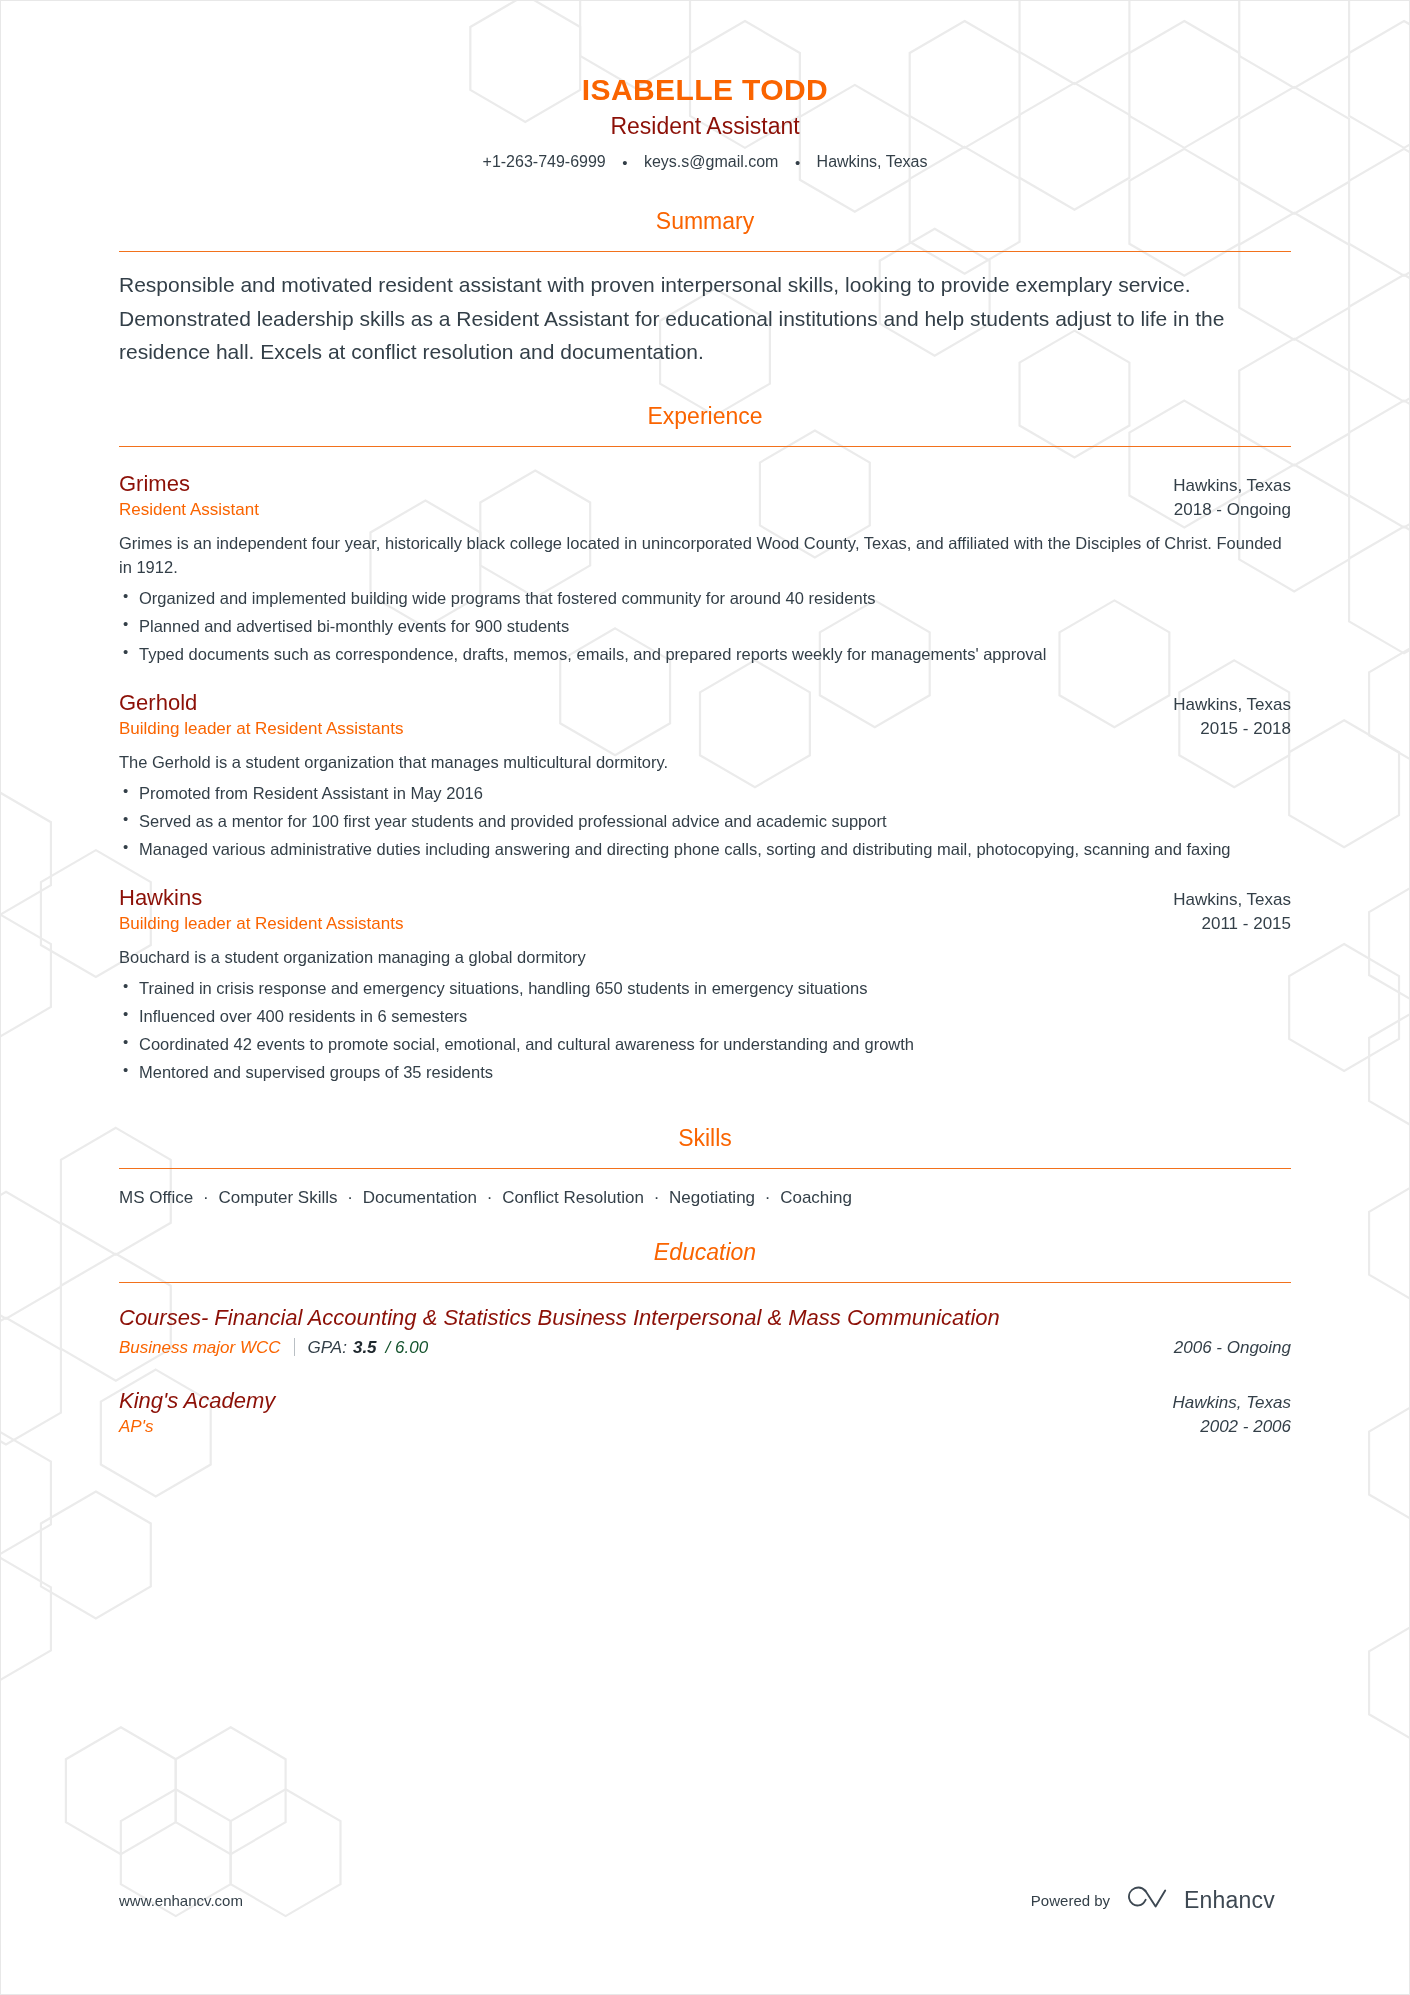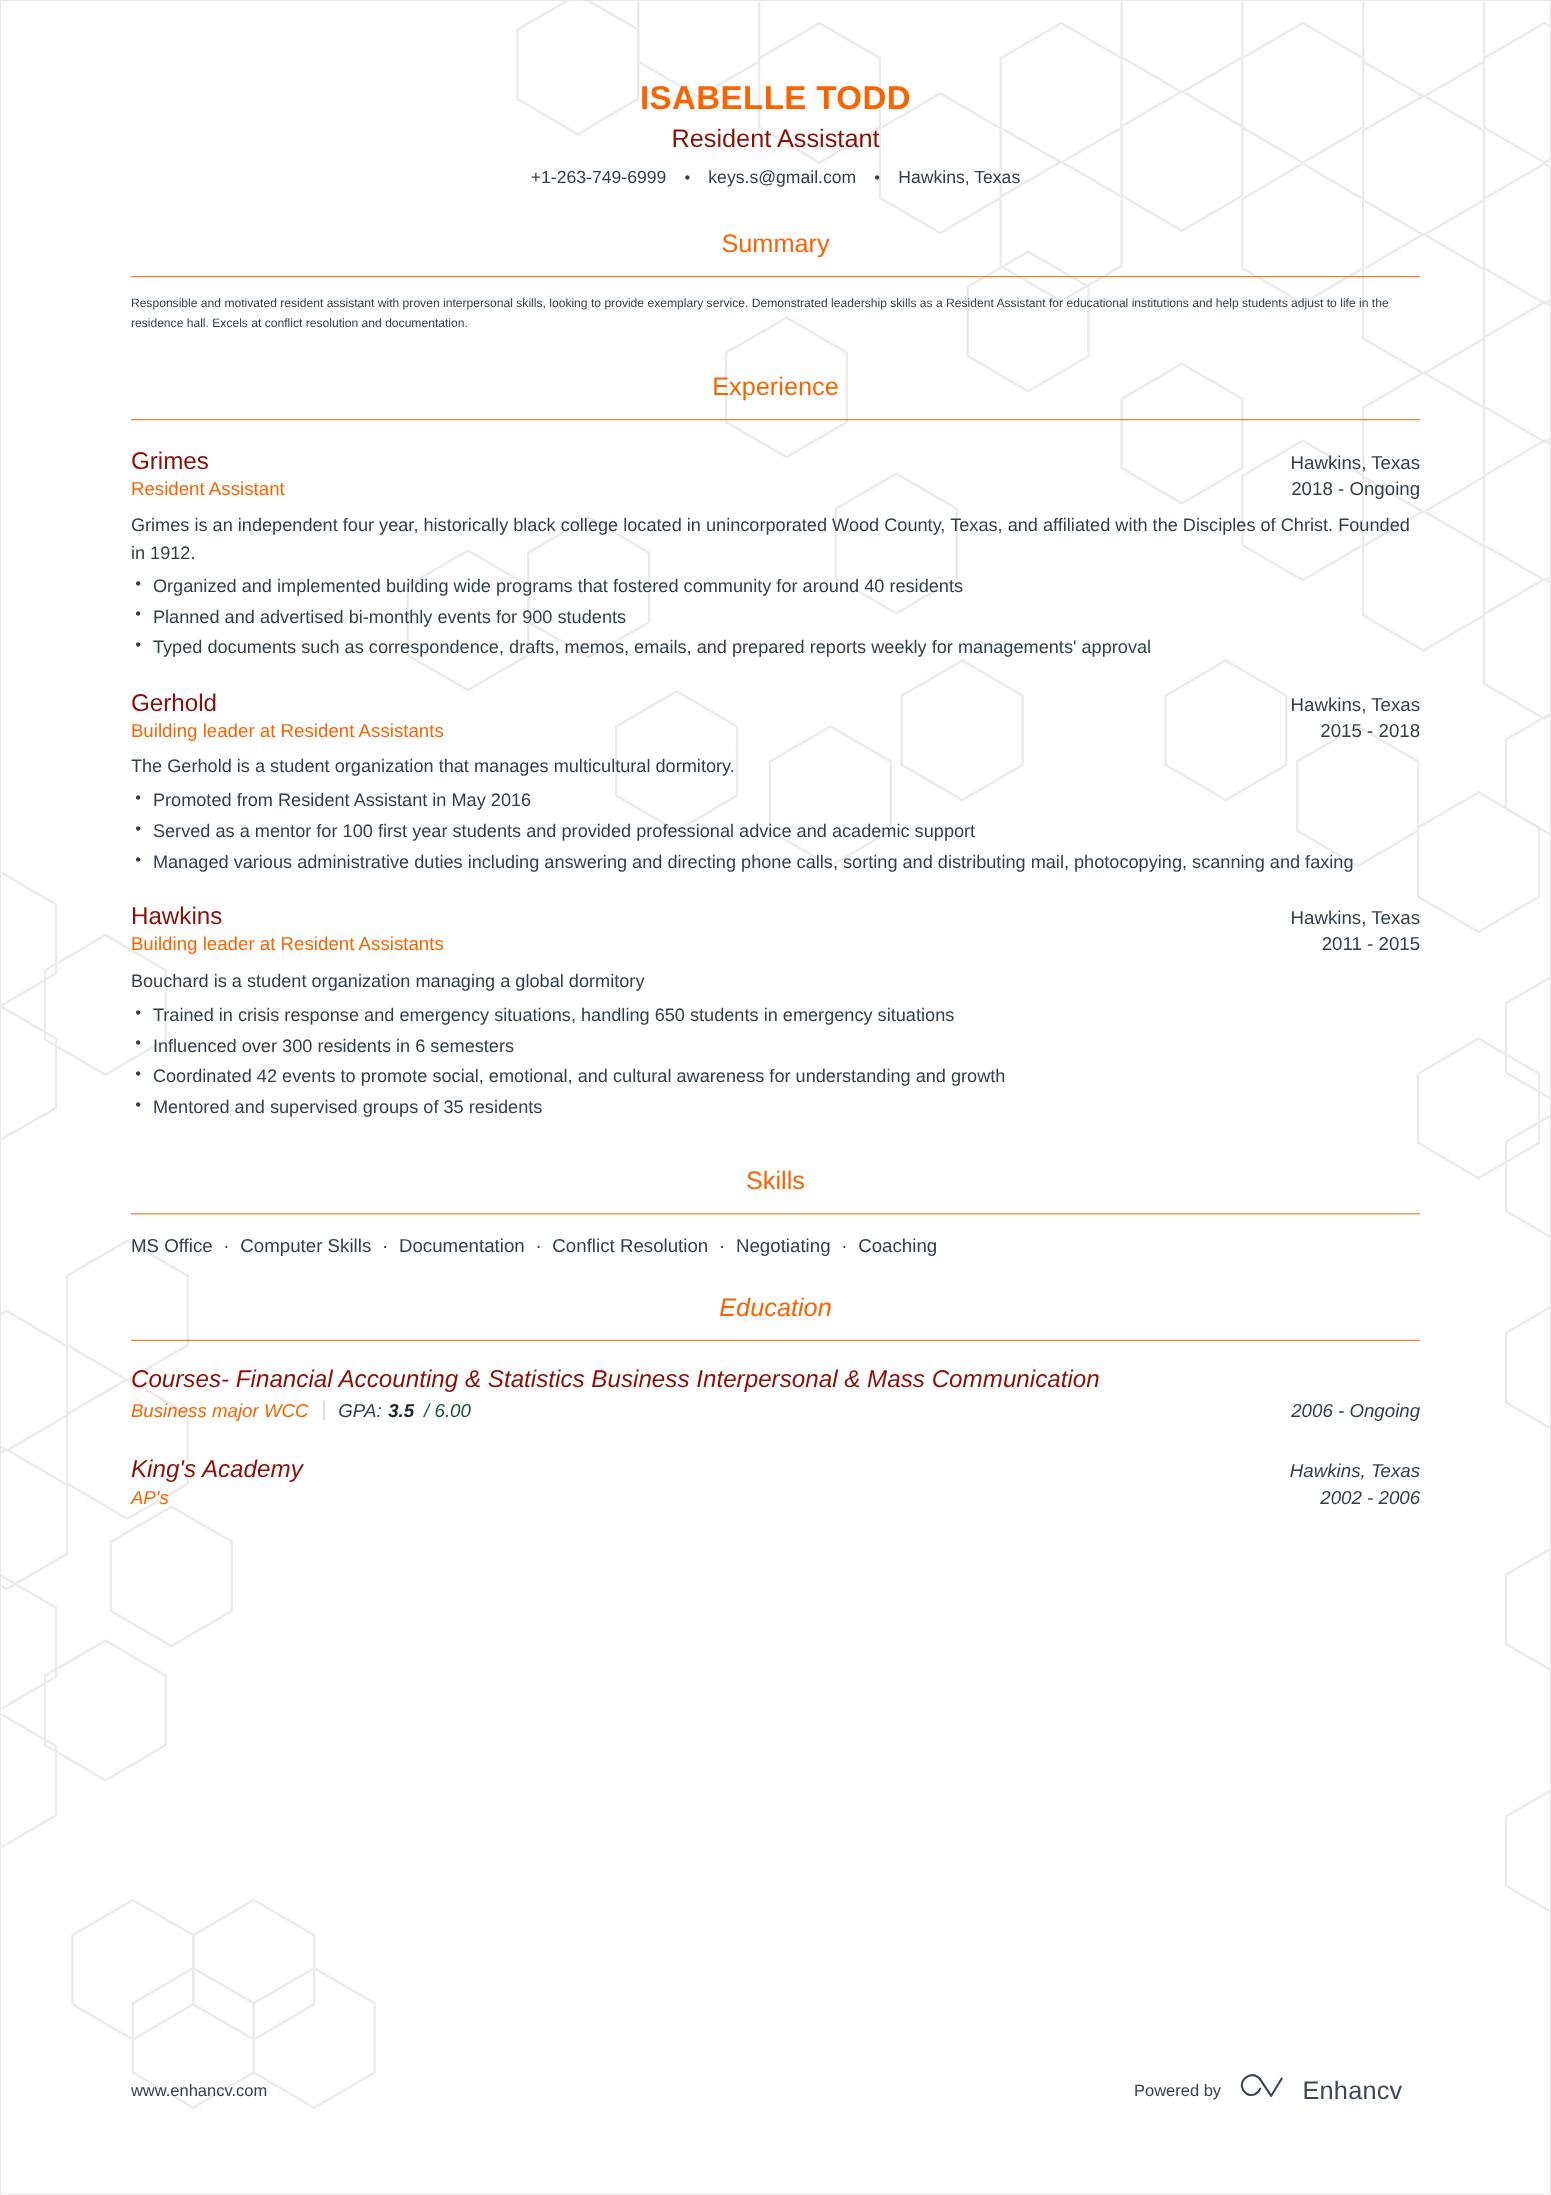--- a/index.html
+++ b/index.html
@@ -85,21 +85,21 @@
     border: 0;
     border-top: 1.6px solid #F2711C;
     margin: 14px 0 0 0;
     width: 100%;
   }
   .section-body { padding-top: 16px; }
 
   
   .para {
     color: #333f48;
-    font-size: 11px;
+    font-size: 21px;
     line-height: 1.58;
     margin: 0;
   }
 
   
   .entry { margin-top: 22px; }
   .entry:first-child { margin-top: 6px; }
   .entry-row {
     display: flex;
     justify-content: space-between;
@@ -377,21 +377,21 @@
             <div class="entry-title">Hawkins</div>
             <div class="entry-meta">Hawkins, Texas</div>
           </div>
           <div class="entry-row">
             <div class="entry-subtitle">Building leader at Resident Assistants</div>
             <div class="entry-meta">2011 - 2015</div>
           </div>
           <div class="entry-desc">Bouchard is a student organization managing a global dormitory</div>
           <ul class="bullets">
             <li>Trained in crisis response and emergency situations, handling 650 students in emergency situations</li>
-            <li>Influenced over 300 residents in 6 semesters</li>
+            <li>Influenced over 400 residents in 6 semesters</li>
             <li>Coordinated 42 events to promote social, emotional, and cultural awareness for understanding and growth</li>
             <li>Mentored and supervised groups of 35 residents</li>
           </ul>
         </div>
 
       </div>
     </div>
 
     <div class="section" style="margin-top:40px;">
       <h2 class="section-title">Skills</h2>

